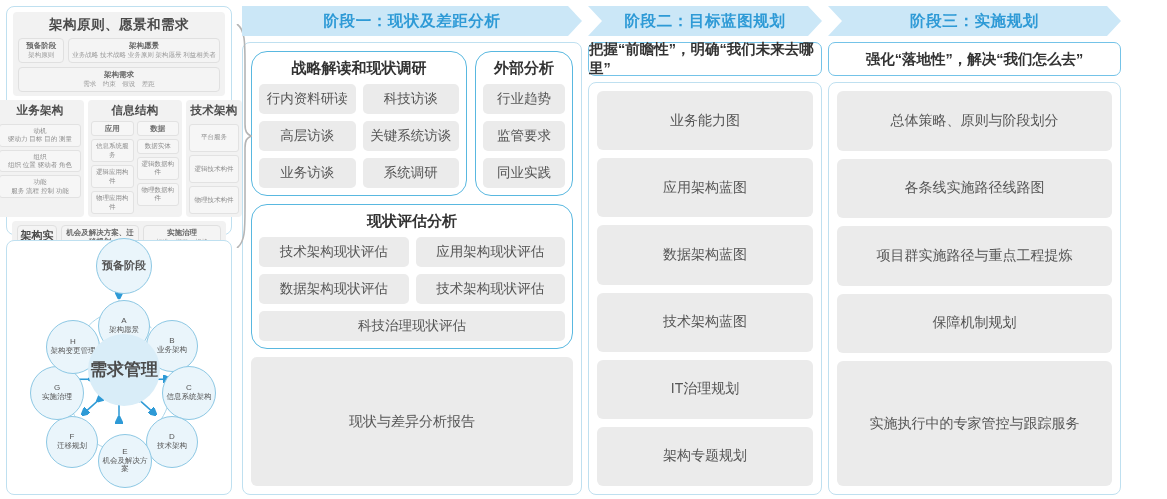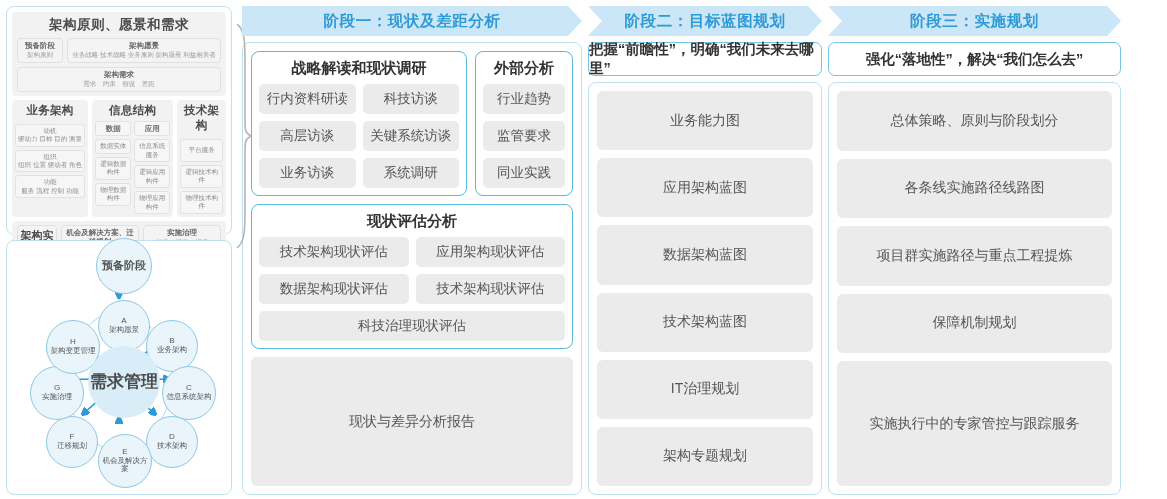--- a/index.html
+++ b/index.html
@@ -16,20 +16,21 @@
     width: 238px; height: 499px;
     position: relative;
     padding: 6px 6px 4px 6px;
     display: flex; flex-direction: column; gap: 5px;
   }
   .lp-card {
     border: 1px solid #bfe0f0;
     border-radius: 8px;
     background: #ffffff;
     padding: 5px;
+    align-items: center;
   }
   .lp-card.top { height: 229px; display: flex; flex-direction: column; gap: 4px; }
   .lp-card.bottom { flex: 1; position: relative; }
 
   .fw-band {
     background: #f2f2f2; border-radius: 4px; padding: 4px 5px;
   }
   .fw-title {
     text-align: center; font-weight: bold; color: #4a4a4a;
     font-size: 13.5px; letter-spacing: .5px; margin-bottom: 4px;
@@ -110,21 +111,21 @@
     border:1px solid #74c3e8; border-radius:7px; background:#fff;
     height:34px; display:flex; align-items:center; justify-content:center;
     font-weight:bold; font-size:14.5px; color:#333;
   }
   .body-card {
     border:1px solid #bfe0f0; border-radius:8px; background:#fff;
     flex:1; padding:8px; display:flex; flex-direction:column; gap:8px;
     min-height:0;
   }
   .group {
-    border:1px solid #59b8e0; border-radius:8px; padding:7px;
+    border:1px solid #59b8e0; border-radius:16px; padding:7px;
   }
   .group-title {
     text-align:center; font-weight:bold; font-size:15px; color:#333; margin-bottom:6px;
   }
   .chips { display:flex; flex-wrap:wrap; gap:7px; }
   .chip {
     background:#ebebeb; border-radius:5px;
     display:flex; align-items:center; justify-content:center;
     color:#555; font-size:13.5px; height:30px;
   }
@@ -191,30 +192,30 @@
           <div class="mini">
             <div class="b">功能</div>
             <div>服务 流程 控制 功能</div>
           </div>
         </div>
 
         <div class="col col-info">
           <div class="col-head">信息结构</div>
           <div class="info-sub">
             <div class="info-col">
+              <div class="mini b">应用</div>
+              <div class="mini">信息系统服务</div>
+              <div class="mini">逻辑应用构件</div>
+              <div class="mini">物理应用构件</div>
+            </div>
+            <div class="info-col">
               <div class="mini b">数据</div>
               <div class="mini">数据实体</div>
               <div class="mini">逻辑数据构件</div>
               <div class="mini">物理数据构件</div>
-            </div>
-            <div class="info-col">
-              <div class="mini b">应用</div>
-              <div class="mini">信息系统服务</div>
-              <div class="mini">逻辑应用构件</div>
-              <div class="mini">物理应用构件</div>
             </div>
           </div>
         </div>
 
         <div class="col col-tech">
           <div class="col-head">技术架构</div>
           <div class="mini" style="flex:1;display:flex;align-items:center;justify-content:center;">平台服务</div>
           <div class="mini" style="flex:1;display:flex;align-items:center;justify-content:center;">逻辑技术构件</div>
           <div class="mini" style="flex:1;display:flex;align-items:center;justify-content:center;">物理技术构件</div>
         </div>
@@ -304,21 +305,21 @@
         <div class="node" style="left:18px; top:120px; width:54px; height:54px;">
           <span class="nl">G</span>
           <span class="nt">实施治理</span>
         </div>
 
         <div class="node" style="left:34px; top:74px; width:54px; height:54px;">
           <span class="nl">H</span>
           <span class="nt">架构变更管理</span>
         </div>
 
-        <div class="node center" style="left:76px; top:100px; width:72px; height:72px;">
+        <div class="node center" style="left:76px; top:88px; width:72px; height:72px;">
           <span>需求管理</span>
         </div>
       </div>
     </div>
 
     <svg class="brace" viewBox="0 0 16 224">
       <path d="M1 0 C 9 6, 9 18, 9 40 L9 100 C 9 108, 11 110, 15 112 C 11 114, 9 116, 9 124 L9 184 C 9 206, 9 218, 1 224" fill="none" stroke="#b5b5b5" stroke-width="1.6"></path>
     </svg>
   </div>
 

